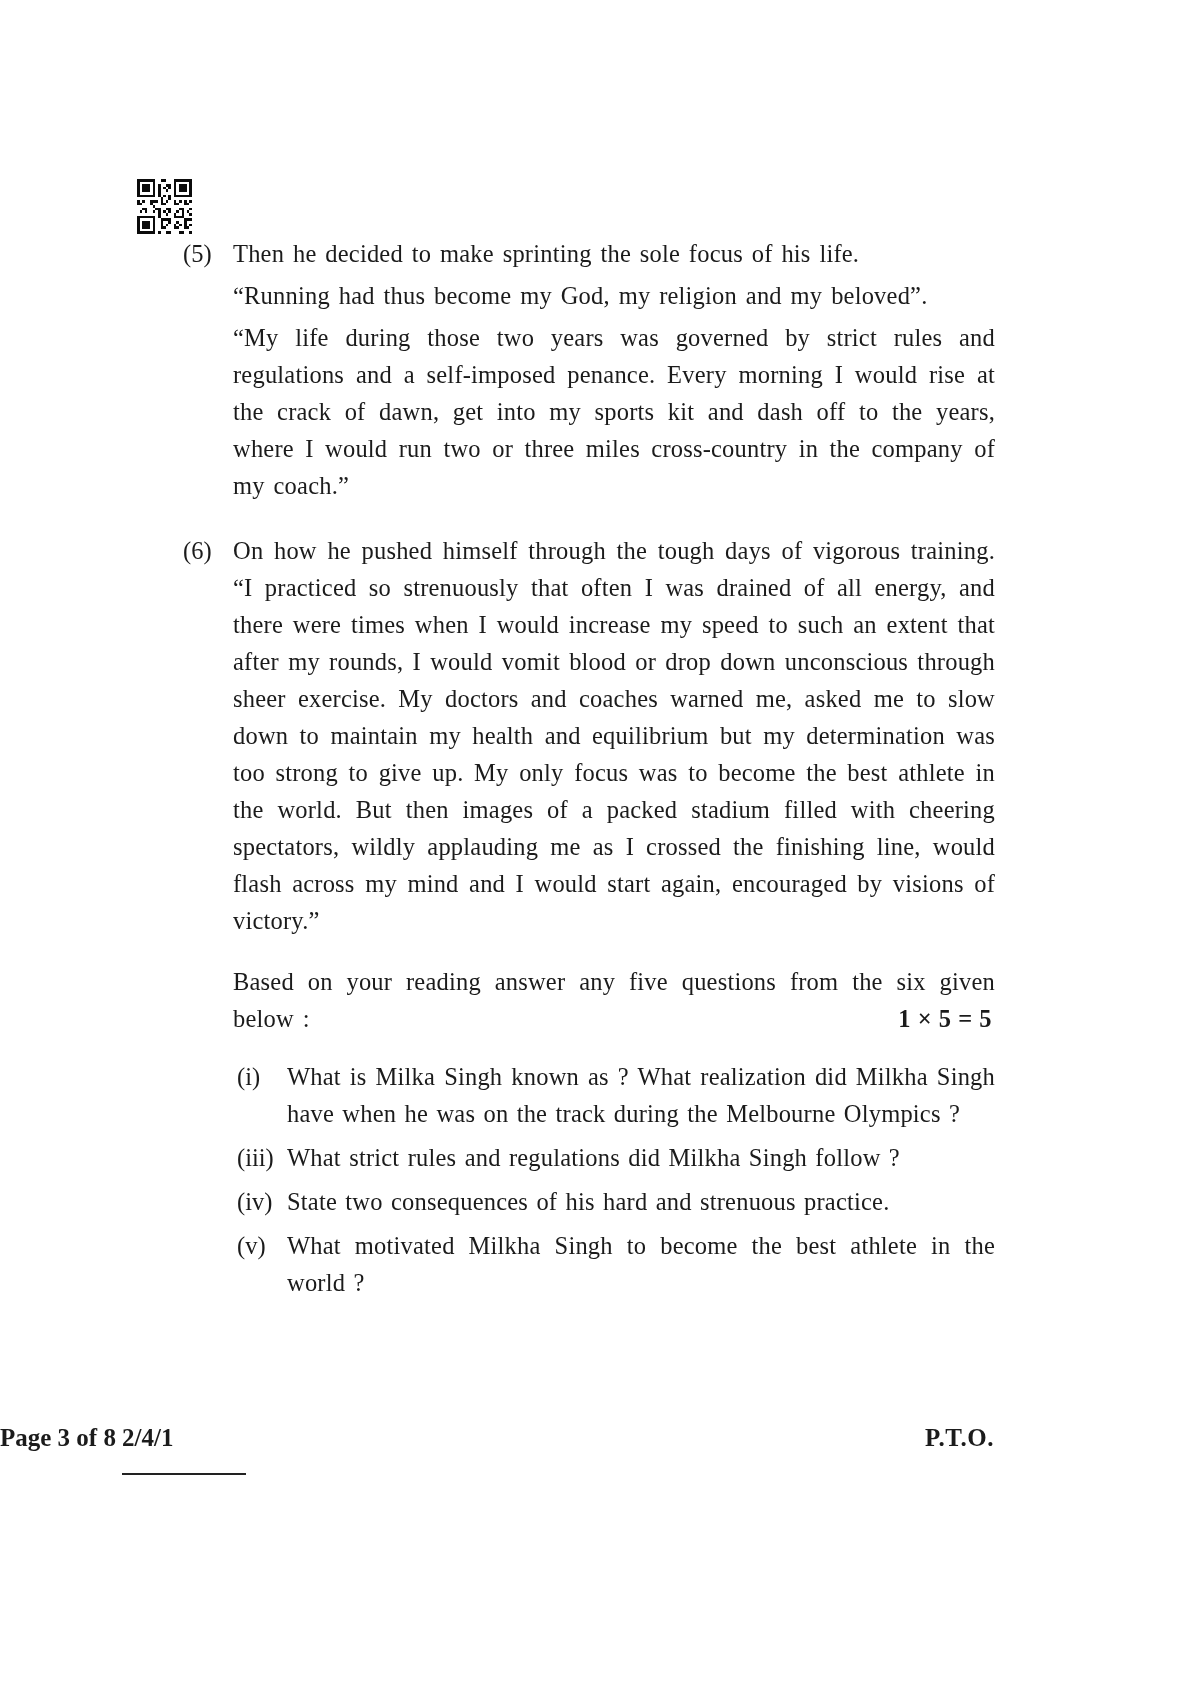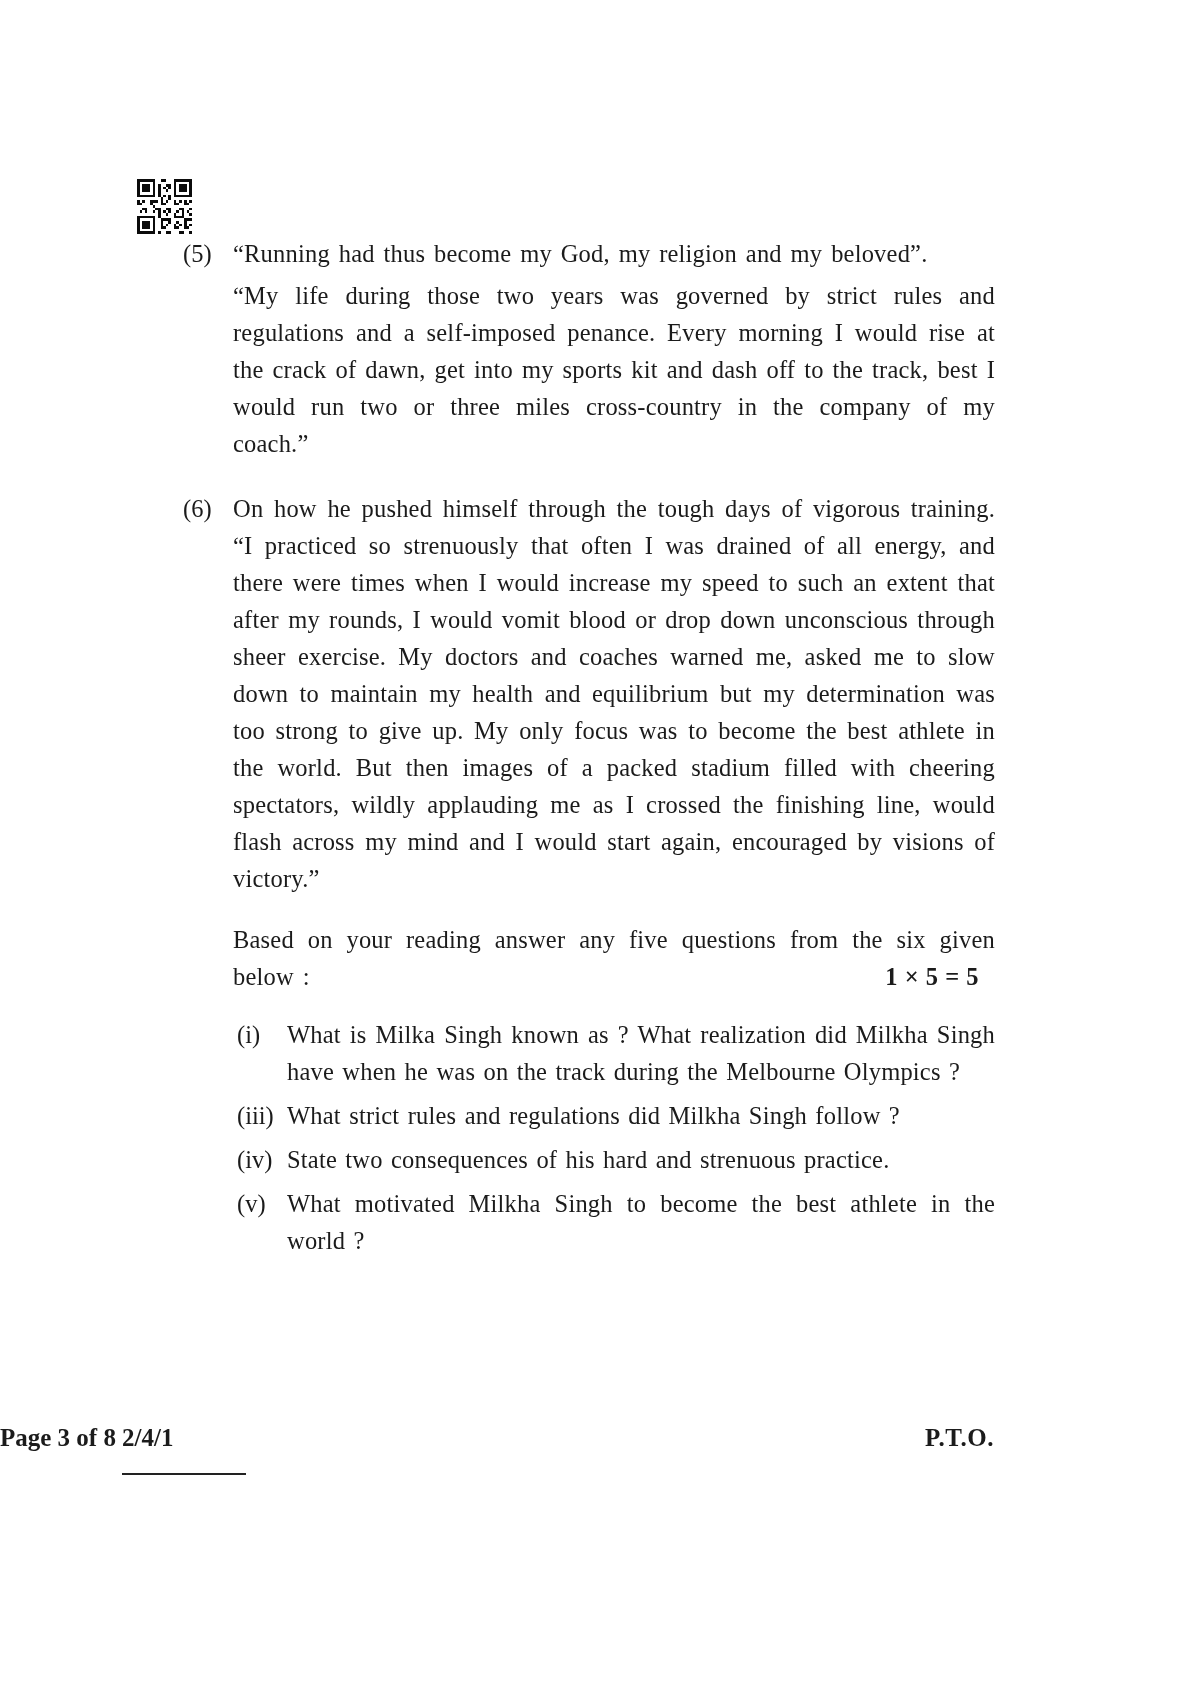--- a/index.html
+++ b/index.html
@@ -51,21 +51,21 @@
   }
   .just {
     text-align: justify;
   }
   .instr-wrap {
     position: relative;
     margin-top: 24px;
   }
   .marks {
     position: absolute;
-    right: 16px;
+    right: 3px;
     bottom: 0;
     font-weight: 700;
     letter-spacing: 0.5px;
     text-align: center;
   }
   .questions {
     margin-top: 21px;
     margin-left: 4px;
   }
   .q {
@@ -312,22 +312,23 @@
       <rect x="17" y="20" width="1" height="1"></rect>
       <rect x="20" y="20" width="1" height="1"></rect>
     </svg>
 </div>
 
 <main class="content">
 
   <section class="item">
     <div class="num">(5)</div>
     <div class="body">
+      <p>Then he decided to make sprinting the sole focus of his life.</p>
       <p>“Running had thus become my God, my religion and my beloved”.</p>
-      <p class="just">“My life during those two years was governed by strict rules and regulations and a self-imposed penance. Every morning I would rise at the crack of dawn, get into my sports kit and dash off to the track, best I would run two or three miles cross-country in the company of my coach.”</p>
+      <p class="just">“My life during those two years was governed by strict rules and regulations and a self-imposed penance. Every morning I would rise at the crack of dawn, get into my sports kit and dash off to the years, where I would run two or three miles cross-country in the company of my coach.”</p>
     </div>
   </section>
 
   <section class="item">
     <div class="num">(6)</div>
     <div class="body">
       <p class="just">On how he pushed himself through the tough days of vigorous training. “I practiced so strenuously that often I was drained of all energy, and there were times when I would increase my speed to such an extent that after my rounds, I would vomit blood or drop down unconscious through sheer exercise. My doctors and coaches warned me, asked me to slow down to maintain my health and equilibrium but my determination was too strong to give up. My only focus was to become the best athlete in the world. But then images of a packed stadium filled with cheering spectators, wildly applauding me as I crossed the finishing line, would flash across my mind and I would start again, encouraged by visions of victory.”</p>
 
       <div class="instr-wrap">
         <p class="just"><span>Based on your reading answer any </span><b>five</b><span> questions from the six given below :</span></p>

